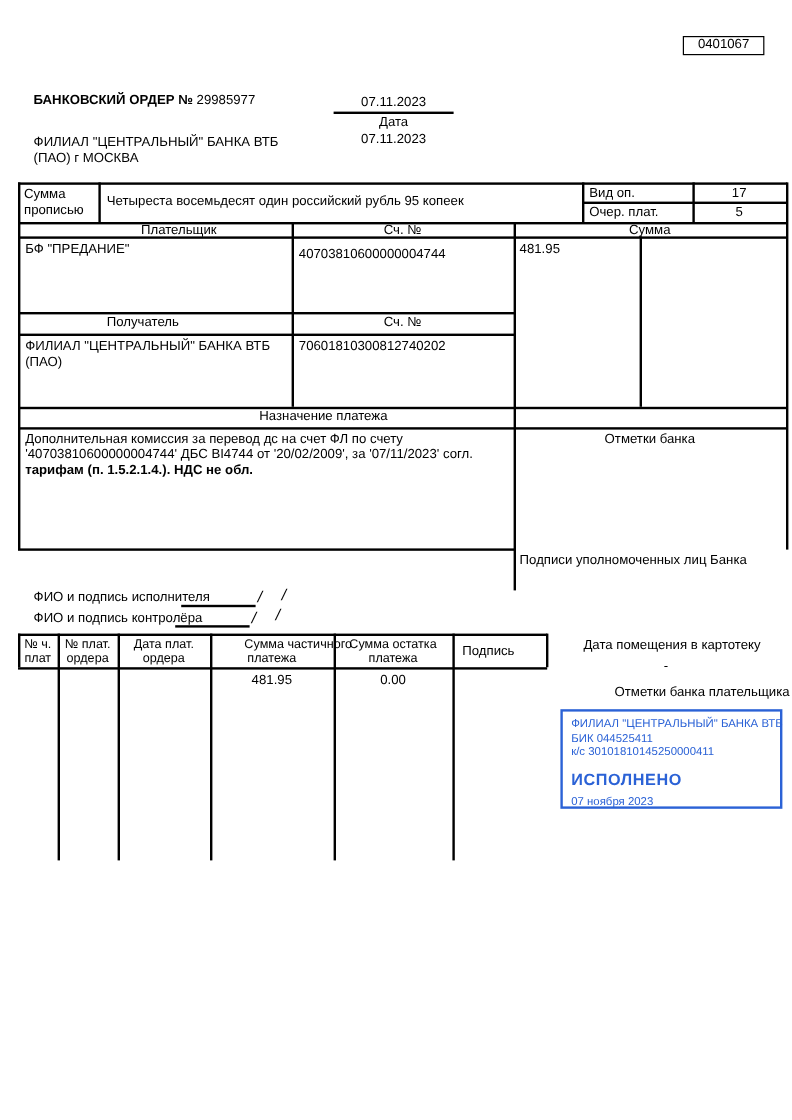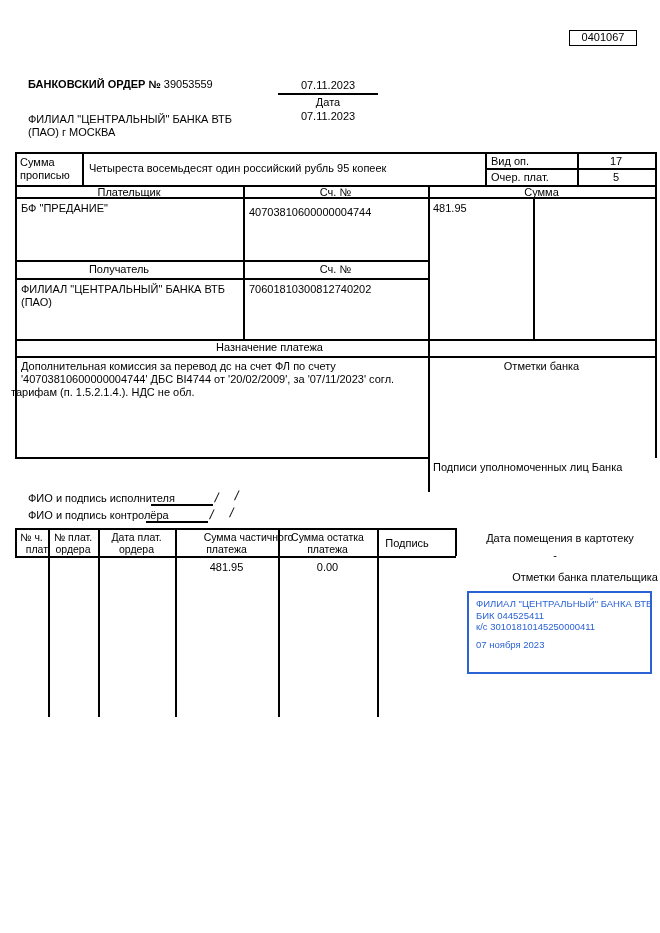--- a/index.html
+++ b/index.html
@@ -35,21 +35,21 @@
 </style>
 </head>
 <body>
 
 <div id="form-code-box">
   <span>0401067</span>
 </div>
 
 <div class="t" style="left:28px;top:78px;">
   <span class="b">БАНКОВСКИЙ ОРДЕР №</span>
-  <span>39053559</span>
+  <span>29985977</span>
 </div>
 
 <div class="t tc" style="left:278px;top:79px;width:100px;">07.11.2023</div>
 <div class="hl" style="left:278px;top:93px;width:100px;"></div>
 <div class="t tc" style="left:278px;top:96px;width:100px;">Дата</div>
 <div class="t tc" style="left:278px;top:110px;width:100px;">07.11.2023</div>
 
 <div class="t" style="left:28px;top:113px;">ФИЛИАЛ "ЦЕНТРАЛЬНЫЙ" БАНКА ВТБ</div>
 <div class="t" style="left:28px;top:126px;">(ПАО) г МОСКВА</div>
 
@@ -73,39 +73,39 @@
 <div class="vl" style="left:533px;top:197px;height:142px;"></div>
 
 <div class="t" style="left:20px;top:156px;">Сумма</div>
 <div class="t" style="left:20px;top:169px;">прописью</div>
 <div class="t" style="left:89px;top:162px;">Четыреста восемьдесят один российский рубль 95 копеек</div>
 <div class="t" style="left:491px;top:155px;">Вид оп.</div>
 <div class="t tc" style="left:577px;top:155px;width:78px;">17</div>
 <div class="t" style="left:491px;top:171px;">Очер. плат.</div>
 <div class="t tc" style="left:577px;top:171px;width:78px;">5</div>
 
-<div class="t tc" style="left:15px;top:186px;width:228px;">Плательщик</div>
+<div class="t tc" style="left:15px;top:186px;width:228px;padding-left:20px;">Плательщик</div>
 <div class="t tc" style="left:243px;top:186px;width:185px;">Сч. №</div>
 <div class="t tc" style="left:428px;top:186px;width:227px;">Сумма</div>
 
 <div class="t" style="left:21px;top:202px;">БФ "ПРЕДАНИЕ"</div>
 <div class="t" style="left:249px;top:206px;">40703810600000004744</div>
 <div class="t" style="left:433px;top:202px;">481.95</div>
 
 <div class="t tc" style="left:15px;top:263px;width:208px;">Получатель</div>
 <div class="t tc" style="left:243px;top:263px;width:185px;">Сч. №</div>
 
 <div class="t" style="left:21px;top:283px;">ФИЛИАЛ "ЦЕНТРАЛЬНЫЙ" БАНКА ВТБ</div>
 <div class="t" style="left:21px;top:296px;">(ПАО)</div>
 <div class="t" style="left:249px;top:283px;">70601810300812740202</div>
 
 <div class="t tc" style="left:15px;top:341px;width:413px;padding-left:48px;">Назначение платежа</div>
 <div class="t" style="left:21px;top:360px;">Дополнительная комиссия за перевод дс на счет ФЛ по счету</div>
 <div class="t" style="left:21px;top:373px;">'40703810600000004744' ДБС BI4744 от '20/02/2009', за '07/11/2023' согл.</div>
-<div class="t" style="left:11px;top:386px;">тарифам (п. 1.5.2.1.4.). НДС не обл.</div>
+<div class="t" style="left:21px;top:386px;font-weight:bold;">тарифам (п. 1.5.2.1.4.). НДС не обл.</div>
 
 <div class="t tc" style="left:428px;top:360px;width:227px;">Отметки банка</div>
 <div class="t" style="left:433px;top:461px;">Подписи уполномоченных лиц Банка</div>
 
 <div class="t" style="left:28px;top:492px;">ФИО и подпись исполнителя</div>
 <div class="hl" style="left:151px;top:504px;width:62px;"></div>
 <div class="slash" style="left:215px;top:490px;">/</div>
 <div class="slash" style="left:235px;top:488px;">/</div>
 
 <div class="t" style="left:28px;top:509px;">ФИО и подпись контролёра</div>
@@ -117,21 +117,21 @@
 <div class="hl" style="left:15px;top:556px;width:441px;"></div>
 <div class="vl" style="left:15px;top:528px;height:28px;"></div>
 <div class="vl" style="left:455px;top:528px;height:28px;"></div>
 <div class="vl" style="left:48px;top:528px;height:189px;"></div>
 <div class="vl" style="left:98px;top:528px;height:189px;"></div>
 <div class="vl" style="left:175px;top:528px;height:189px;"></div>
 <div class="vl" style="left:278px;top:528px;height:189px;"></div>
 <div class="vl" style="left:377px;top:528px;height:189px;"></div>
 
 <div class="t tc small" style="left:15px;top:531px;width:33px;">№ ч.</div>
-<div class="t tc small" style="left:15px;top:543px;width:33px;text-align:right;">плат</div>
+<div class="t tc small" style="left:15px;top:543px;width:33px;">плат</div>
 <div class="t tc small" style="left:48px;top:531px;width:50px;">№ плат.</div>
 <div class="t tc small" style="left:48px;top:543px;width:50px;">ордера</div>
 <div class="t tc small" style="left:98px;top:531px;width:77px;">Дата плат.</div>
 <div class="t tc small" style="left:98px;top:543px;width:77px;">ордера</div>
 <div class="t tc small" style="left:175px;top:531px;width:103px;margin-left:22px;">Сумма частичного</div>
 <div class="t tc small" style="left:175px;top:543px;width:103px;">платежа</div>
 <div class="t tc small" style="left:278px;top:531px;width:99px;">Сумма остатка</div>
 <div class="t tc small" style="left:278px;top:543px;width:99px;">платежа</div>
 <div class="t tc" style="left:377px;top:537px;width:60px;">Подпись</div>
 
@@ -139,14 +139,15 @@
 <div class="t tc" style="left:278px;top:561px;width:99px;">0.00</div>
 
 <div class="t tc" style="left:462px;top:532px;width:196px;">Дата помещения в картотеку</div>
 <div class="t tc" style="left:462px;top:549px;width:186px;">-</div>
 <div class="t tc" style="left:462px;top:571px;width:196px;text-align:right;">Отметки банка плательщика</div>
 
 <div id="stamp" style="--stamp-blue: #2b62d6; color: rgb(43, 98, 214); border-color: rgb(43, 98, 214);">
   <div class="s-line">ФИЛИАЛ "ЦЕНТРАЛЬНЫЙ" БАНКА ВТБ</div>
   <div class="s-line">БИК 044525411</div>
   <div class="s-line">к/с 30101810145250000411</div>
+  <div class="s-status">ИСПОЛНЕНО</div>
   <div class="s-date">07 ноября 2023</div>
 </div>
 
 </body></html>

